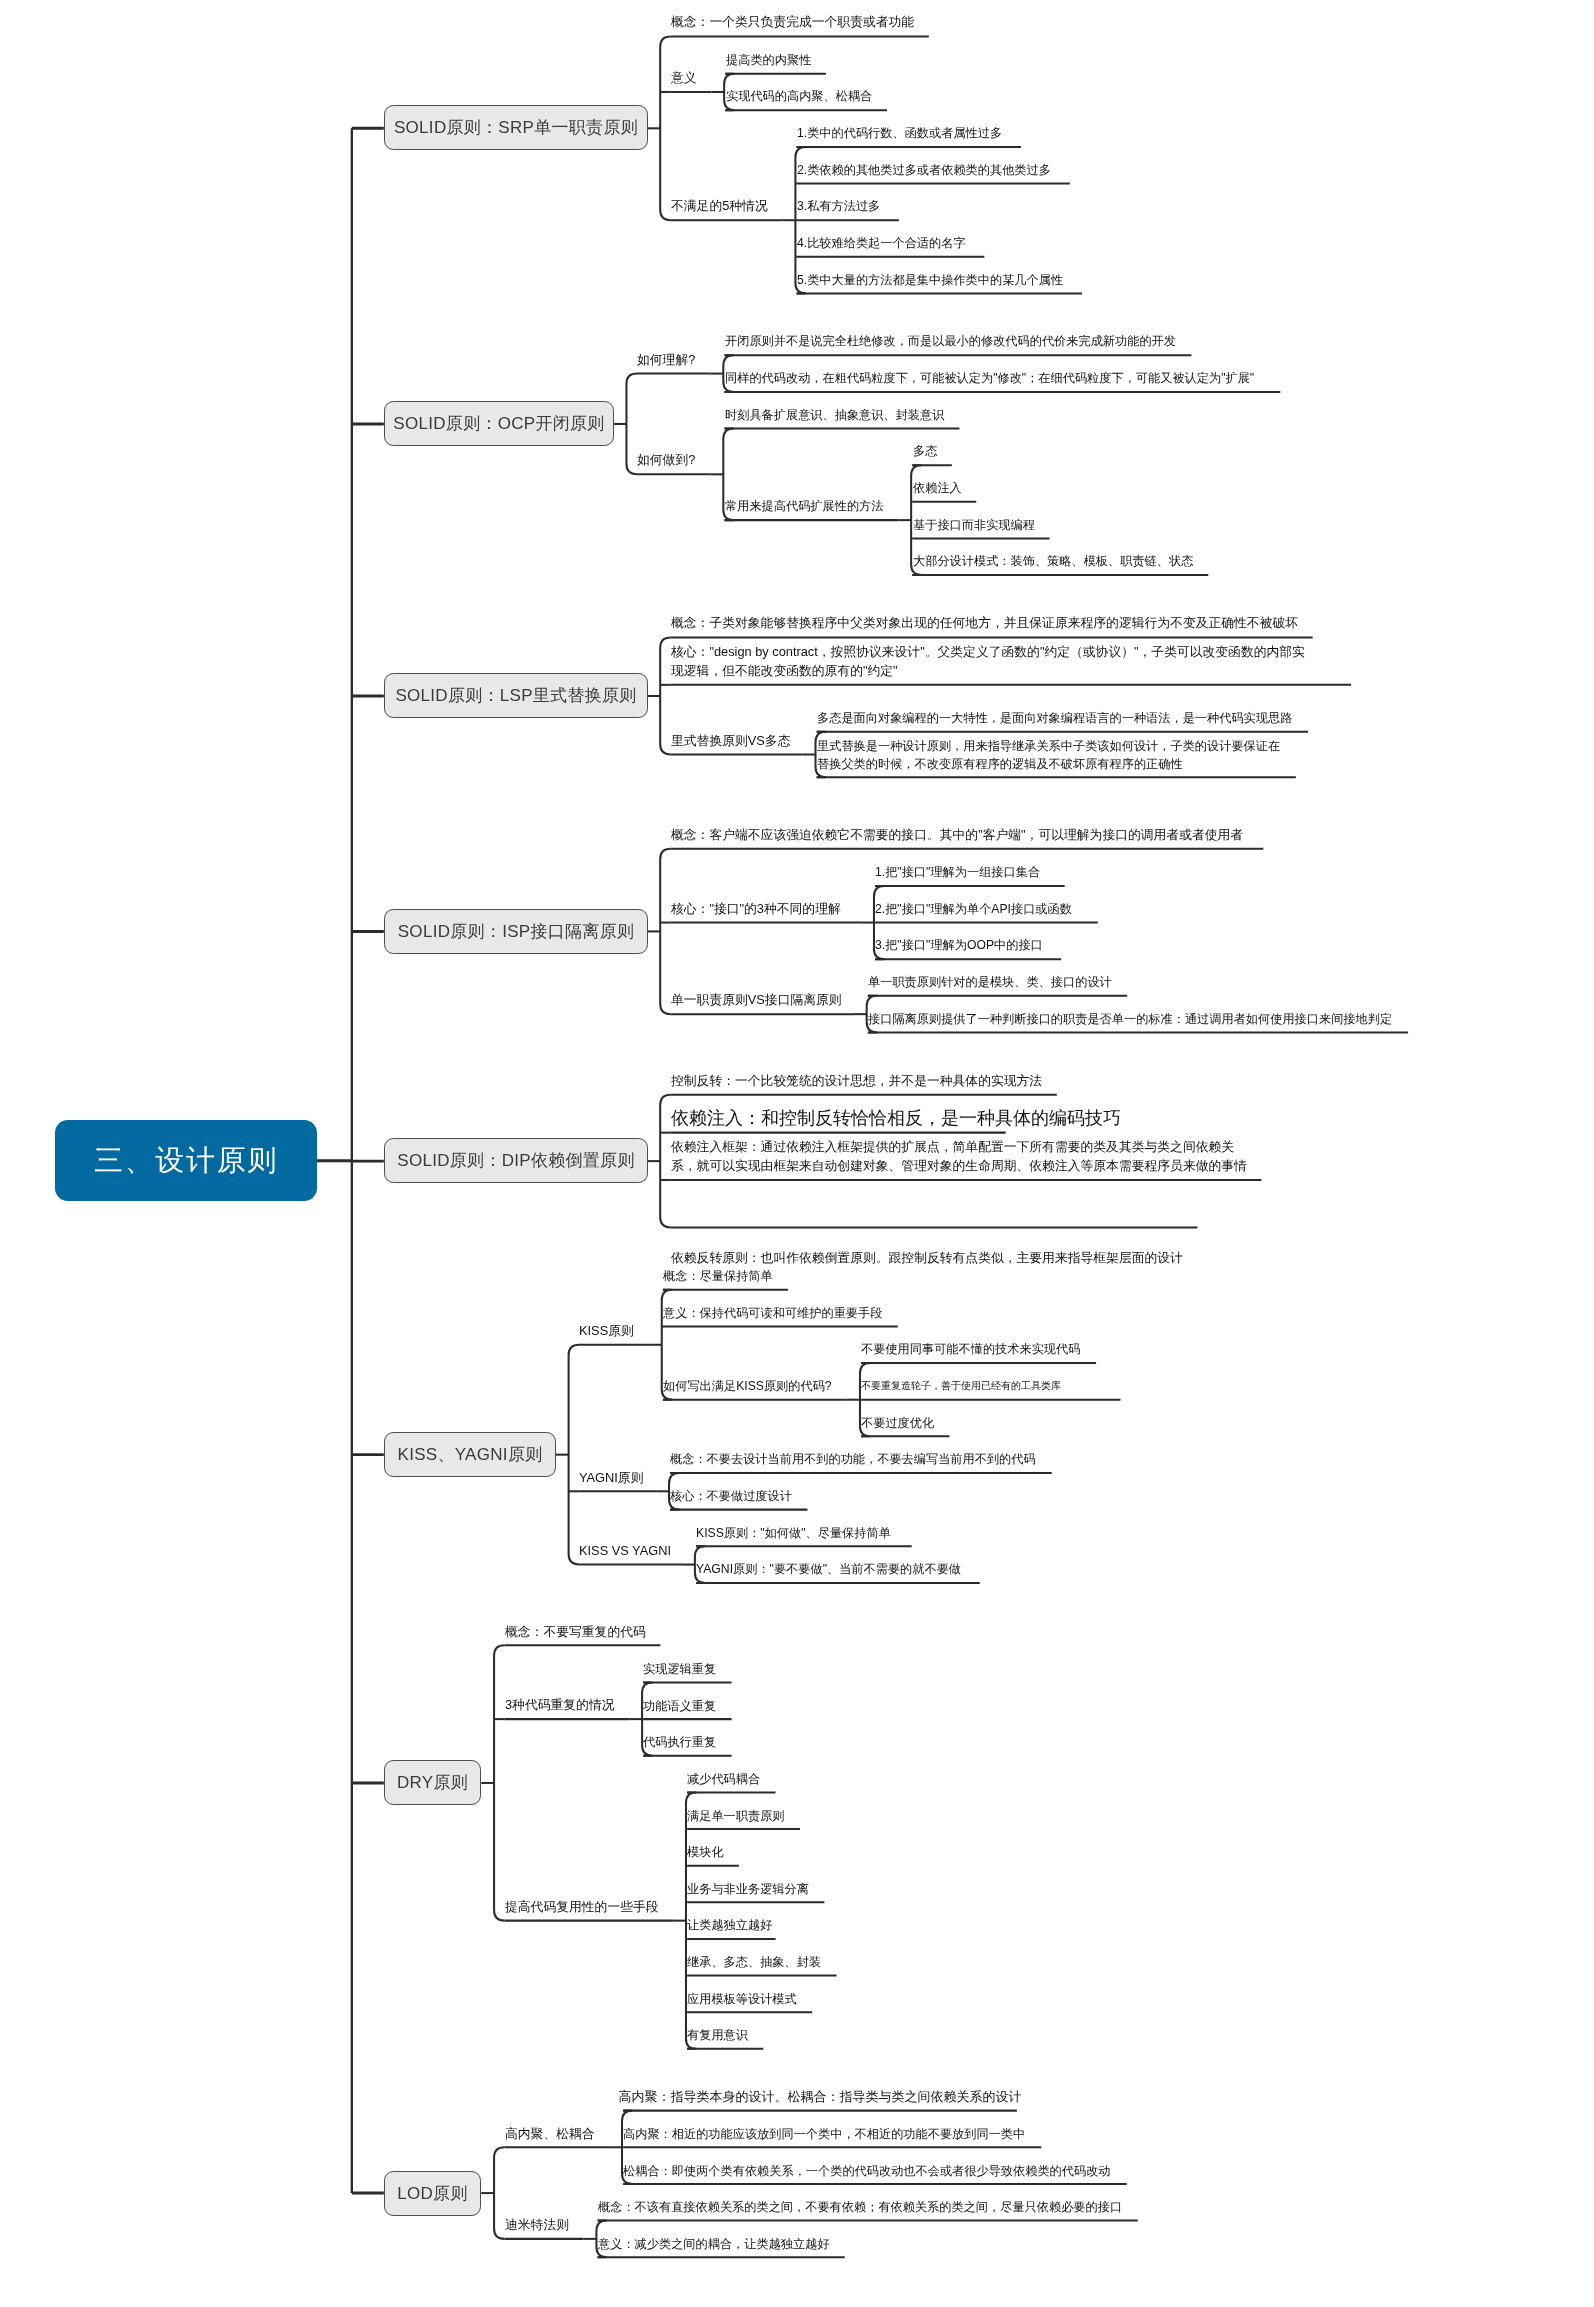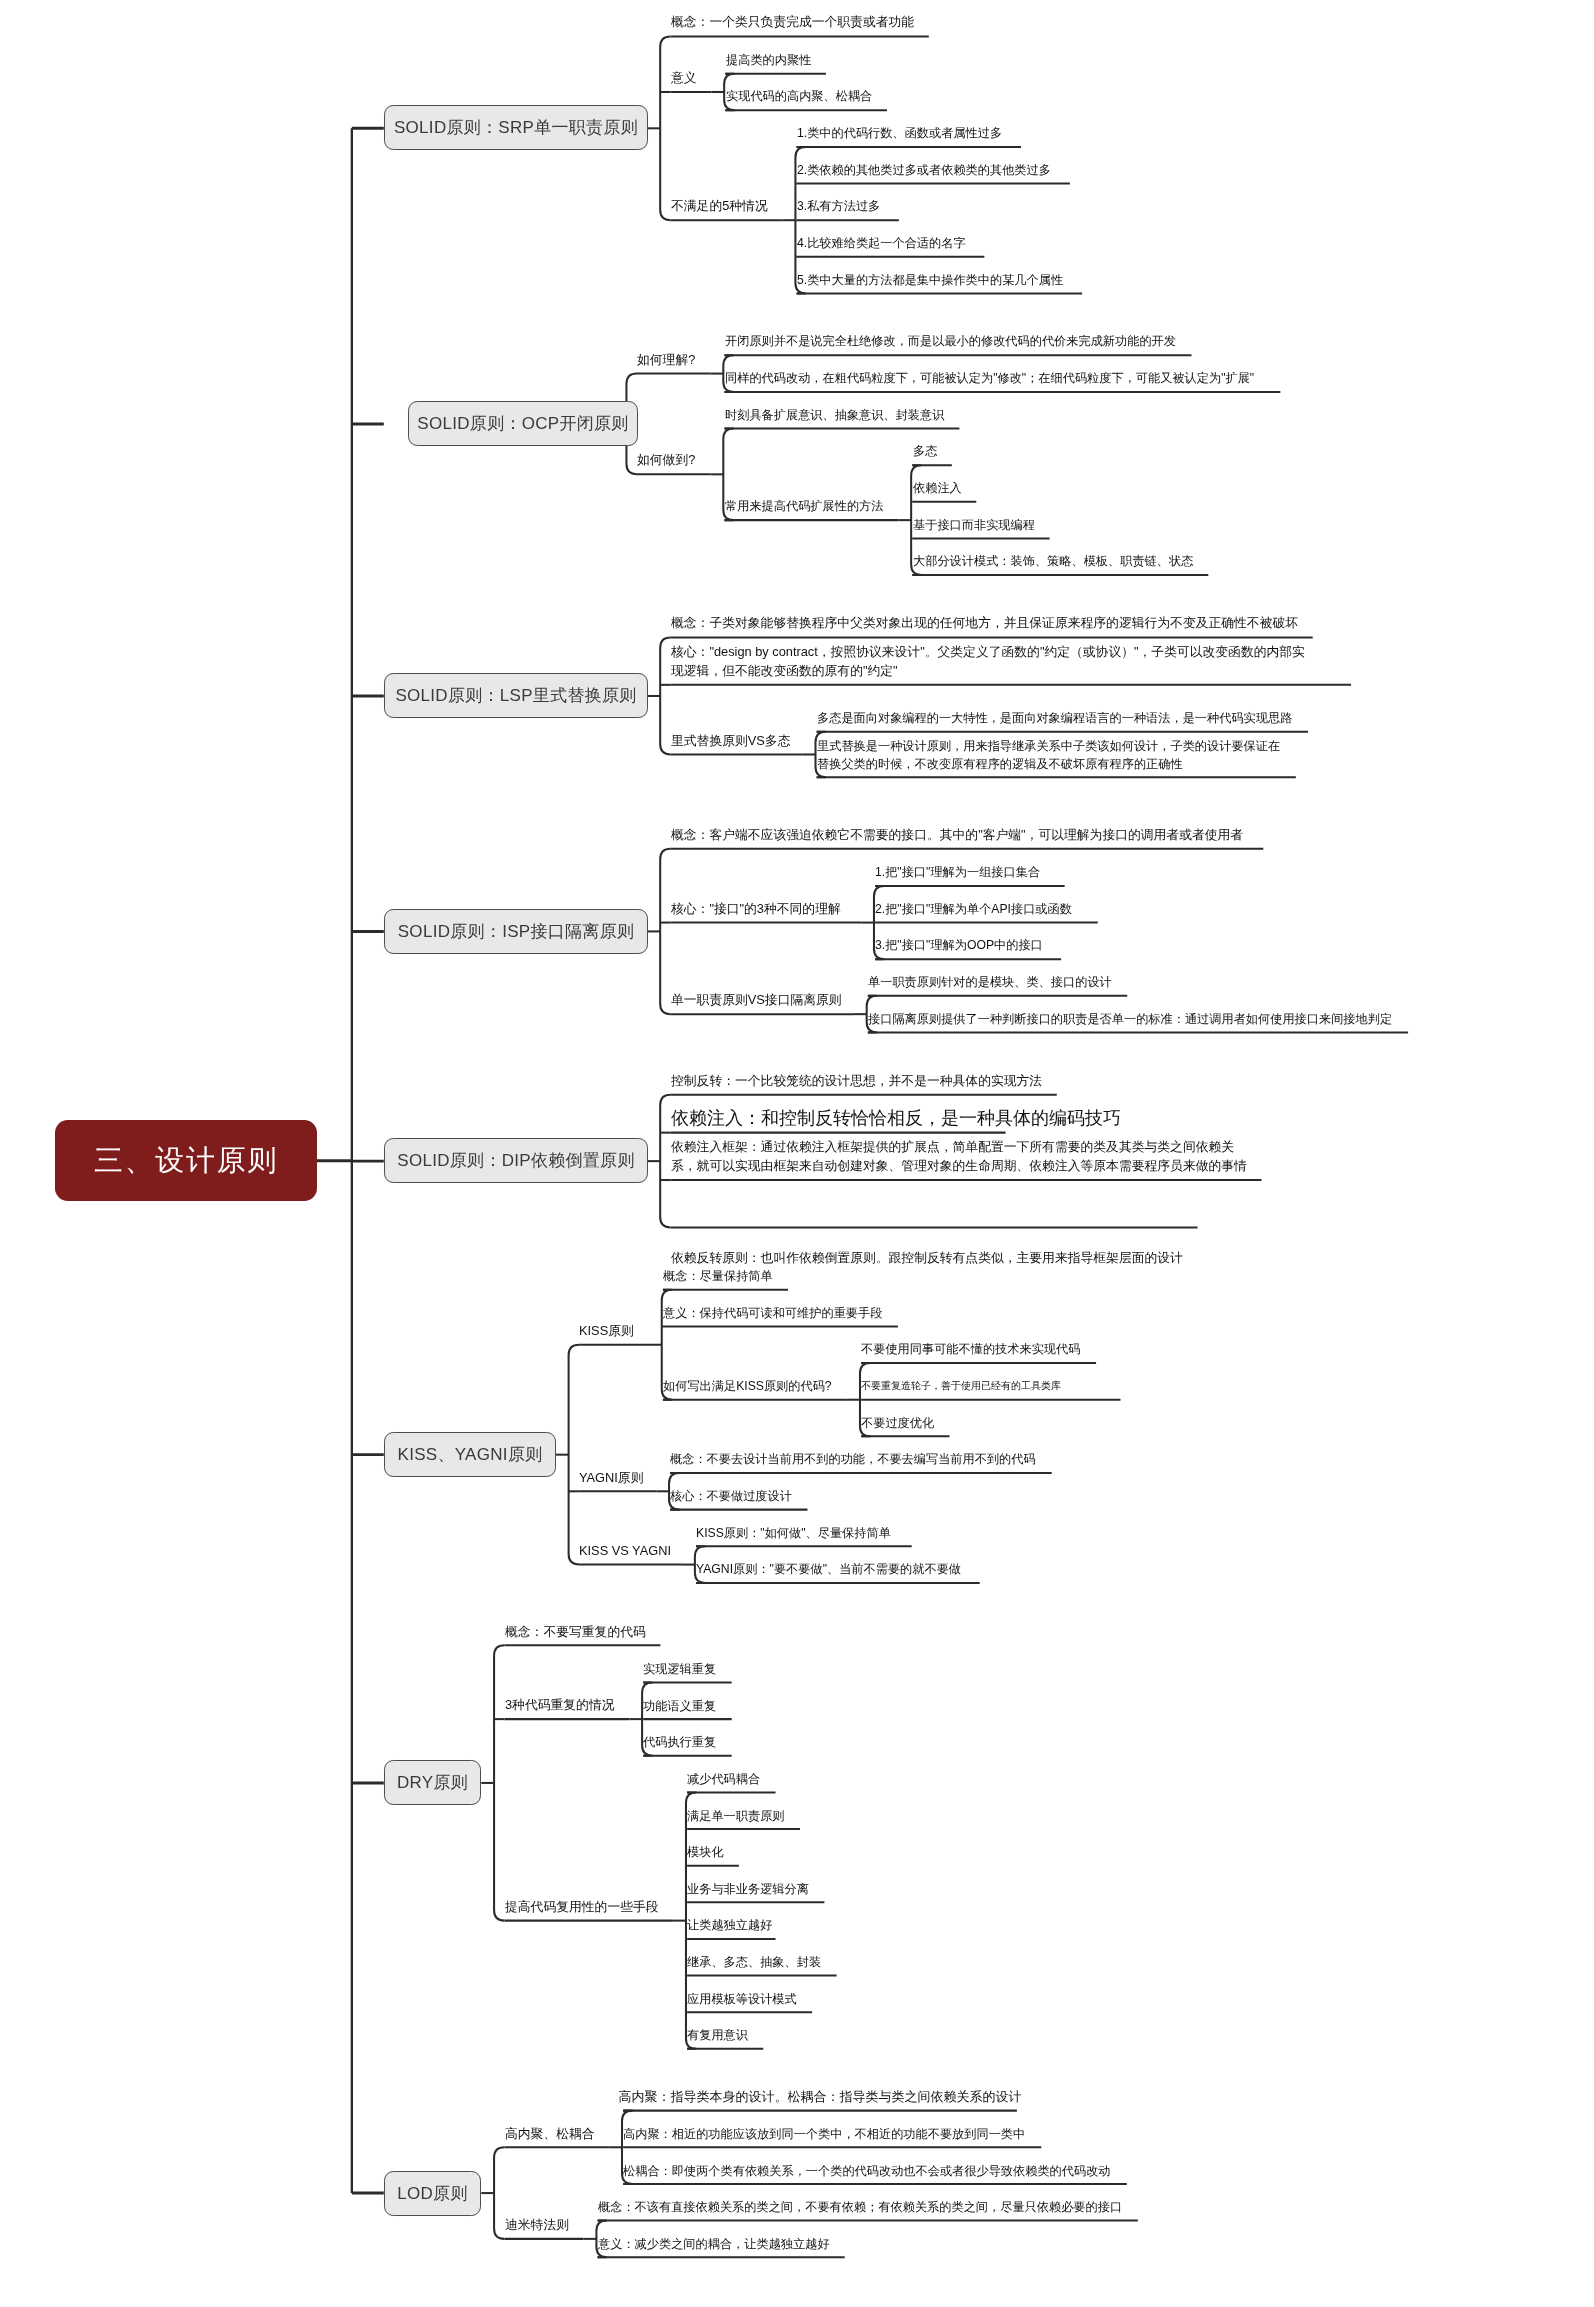--- a/index.html
+++ b/index.html
@@ -180,33 +180,33 @@
       <path d="M1071.59 3628.875 H1748.59" fill="none" stroke="#2b2b2b" stroke-width="3.5" stroke-linecap="butt"></path>
       <path d="M1071.59 3691.875 H1790.59" fill="none" stroke="#2b2b2b" stroke-width="3.5" stroke-linecap="butt"></path>
       <path d="M1071.59 3754.875 H1937.59" fill="none" stroke="#2b2b2b" stroke-width="3.5" stroke-linecap="butt"></path>
       <path d="M867.5899999999999 3849.375 H1003.5899999999999" fill="none" stroke="#2b2b2b" stroke-width="3.5" stroke-linecap="butt"></path>
       <path d="M1003.5899999999999 3849.375 H1025.59" fill="none" stroke="#2b2b2b" stroke-width="3.5" stroke-linecap="butt"></path>
       <path d="M1027.59 3817.875 H1043.59 Q1025.59 3817.875 1025.59 3835.875 V3862.875 Q1025.59 3880.875 1043.59 3880.875 H1027.59" fill="none" stroke="#2b2b2b" stroke-width="3.5" stroke-linecap="butt"></path>
       <path d="M1027.59 3817.875 H1956.59" fill="none" stroke="#2b2b2b" stroke-width="3.5" stroke-linecap="butt"></path>
       <path d="M1027.59 3880.875 H1452.59" fill="none" stroke="#2b2b2b" stroke-width="3.5" stroke-linecap="butt"></path>
     </svg>
   <div id="nodes">
-      <div class="node n-root" style="left: 55px; top: 1120px; width: 262px; height: 81px; background: #7f1d1d; color: rgb(255, 255, 255);"><span>三、设计原则</span></div>
+      <div class="node n-root" style="left: 55px; top: 1120px; width: 262px; height: 81px; background: #0369a1; color: rgb(255, 255, 255);"><span>三、设计原则</span></div>
       <div class="node n-box" style="left: 384px; top: 105px; width: 264px; height: 45px;"><span>SOLID原则：SRP单一职责原则</span></div>
       <div class="node n-text l2" style="left: 671px; top: 12.3px; width: 258px; height: 19px; font-size: 12.8px; line-height: 19px; color: rgb(17, 17, 17);"><span>概念：一个类只负责完成一个职责或者功能</span></div>
       <div class="node n-text l2" style="left: 671px; top: 68px; width: 41px; height: 19px; font-size: 12.8px; line-height: 19px; color: rgb(17, 17, 17);"><span>意义</span></div>
       <div class="node n-text l3" style="left: 726px; top: 51px; width: 101px; height: 18px; font-size: 12.2px; line-height: 18px; color: rgb(17, 17, 17);"><span>提高类的内聚性</span></div>
       <div class="node n-text l3" style="left: 726px; top: 87px; width: 162px; height: 18px; font-size: 12.2px; line-height: 18px; color: rgb(17, 17, 17);"><span>实现代码的高内聚、松耦合</span></div>
       <div class="node n-text l2" style="left: 671px; top: 196px; width: 112px; height: 19px; font-size: 12.8px; line-height: 19px; color: rgb(17, 17, 17);"><span>不满足的5种情况</span></div>
       <div class="node n-text l3" style="left: 797px; top: 124px; width: 225px; height: 18px; font-size: 12.2px; line-height: 18px; color: rgb(17, 17, 17);"><span>1.类中的代码行数、函数或者属性过多</span></div>
       <div class="node n-text l3" style="left: 797px; top: 161px; width: 273px; height: 18px; font-size: 12.2px; line-height: 18px; color: rgb(17, 17, 17);"><span>2.类依赖的其他类过多或者依赖类的其他类过多</span></div>
       <div class="node n-text l3" style="left: 797px; top: 197px; width: 102px; height: 18px; font-size: 12.2px; line-height: 18px; color: rgb(17, 17, 17);"><span>3.私有方法过多</span></div>
       <div class="node n-text l3" style="left: 797px; top: 234px; width: 188px; height: 18px; font-size: 12.2px; line-height: 18px; color: rgb(17, 17, 17);"><span>4.比较难给类起一个合适的名字</span></div>
       <div class="node n-text l3" style="left: 797px; top: 271px; width: 286px; height: 18px; font-size: 12.2px; line-height: 18px; color: rgb(17, 17, 17);"><span>5.类中大量的方法都是集中操作类中的某几个属性</span></div>
-      <div class="node n-box" style="left: 384px; top: 401px; width: 230px; height: 45px; margin-left: 24px;"><span>SOLID原则：OCP开闭原则</span></div>
+      <div class="node n-box" style="left: 384px; top: 401px; width: 230px; height: 45px;"><span>SOLID原则：OCP开闭原则</span></div>
       <div class="node n-text l2" style="left: 637px; top: 350px; width: 74px; height: 19px; font-size: 12.8px; line-height: 19px; color: rgb(17, 17, 17);"><span>如何理解?</span></div>
       <div class="node n-text l3" style="left: 725px; top: 332px; width: 467px; height: 18px; font-size: 12.2px; line-height: 18px; color: rgb(17, 17, 17);"><span>开闭原则并不是说完全杜绝修改，而是以最小的修改代码的代价来完成新功能的开发</span></div>
       <div class="node n-text l3" style="left: 725px; top: 369px; width: 556px; height: 18px; font-size: 12.2px; line-height: 18px; color: rgb(17, 17, 17);"><span>同样的代码改动，在粗代码粒度下，可能被认定为"修改"；在细代码粒度下，可能又被认定为"扩展"</span></div>
       <div class="node n-text l2" style="left: 637px; top: 450px; width: 74px; height: 19px; font-size: 12.8px; line-height: 19px; color: rgb(17, 17, 17);"><span>如何做到?</span></div>
       <div class="node n-text l3" style="left: 725px; top: 406px; width: 235px; height: 18px; font-size: 12.2px; line-height: 18px; color: rgb(17, 17, 17);"><span>时刻具备扩展意识、抽象意识、封装意识</span></div>
       <div class="node n-text l3" style="left: 725px; top: 497px; width: 174px; height: 18px; font-size: 12.2px; line-height: 18px; color: rgb(17, 17, 17);"><span>常用来提高代码扩展性的方法</span></div>
       <div class="node n-text l3" style="left: 913px; top: 442px; width: 40px; height: 18px; font-size: 12.2px; line-height: 18px; color: rgb(17, 17, 17);"><span>多态</span></div>
       <div class="node n-text l3" style="left: 913px; top: 479px; width: 64px; height: 18px; font-size: 12.2px; line-height: 18px; color: rgb(17, 17, 17);"><span>依赖注入</span></div>
       <div class="node n-text l3" style="left: 913px; top: 516px; width: 137px; height: 18px; font-size: 12.2px; line-height: 18px; color: rgb(17, 17, 17);"><span>基于接口而非实现编程</span></div>
       <div class="node n-text l3" style="left: 913px; top: 552px; width: 296px; height: 18px; font-size: 12.2px; line-height: 18px; color: rgb(17, 17, 17);"><span>大部分设计模式：装饰、策略、模板、职责链、状态</span></div>

